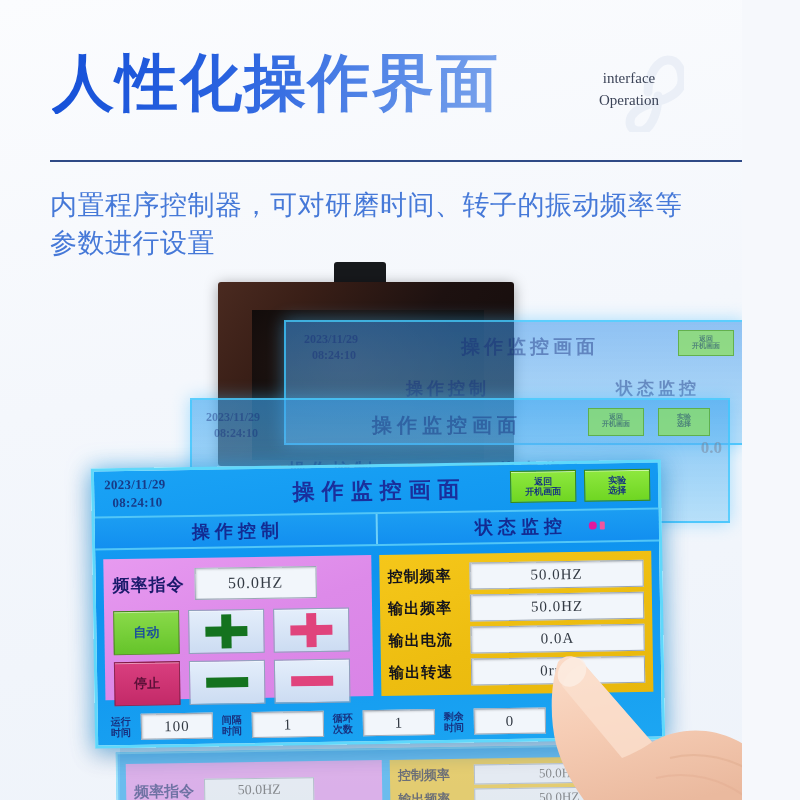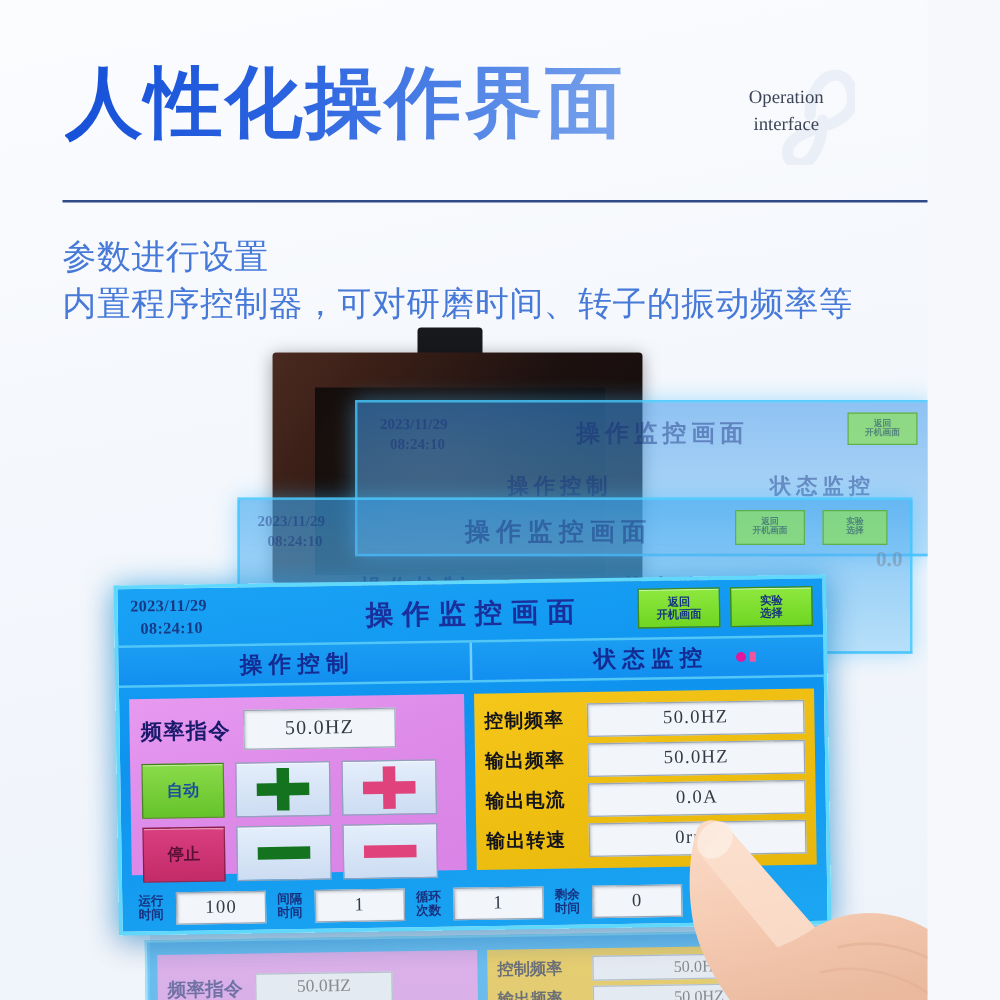--- a/index.html
+++ b/index.html
@@ -344,29 +344,29 @@
 
 <div id="page">
 
   <div class="hdr-title">人性化操作界面</div>
 
   <svg class="hdr-deco" viewBox="0 0 72 80">
     <path d="M36 40 C36 22 46 8 56 8 C66 8 70 18 70 28 C70 40 58 46 44 50 C30 54 18 60 18 70 C18 76 22 79 28 79 C38 79 46 62 46 44" fill="none" stroke="#dfe6f2" stroke-width="9" stroke-linecap="round"></path>
   </svg>
 
   <div class="hdr-en">
+    <div>interface</div>
     <div>Operation</div>
-    <div>interface</div>
   </div>
 
   <div class="hdr-rule"></div>
 
   <div class="hdr-sub">
+    <div>内置程序控制器，可对研磨时间、转子的振动频率等</div>
     <div>参数进行设置</div>
-    <div>内置程序控制器，可对研磨时间、转子的振动频率等</div>
   </div>
 
   <div class="photo">
 
     <div class="dev-stem"></div>
     <div class="dev-body"></div>
     <div class="dev-inner"></div>
     <div class="dev-post"></div>
     <div class="dev-base"></div>
 

